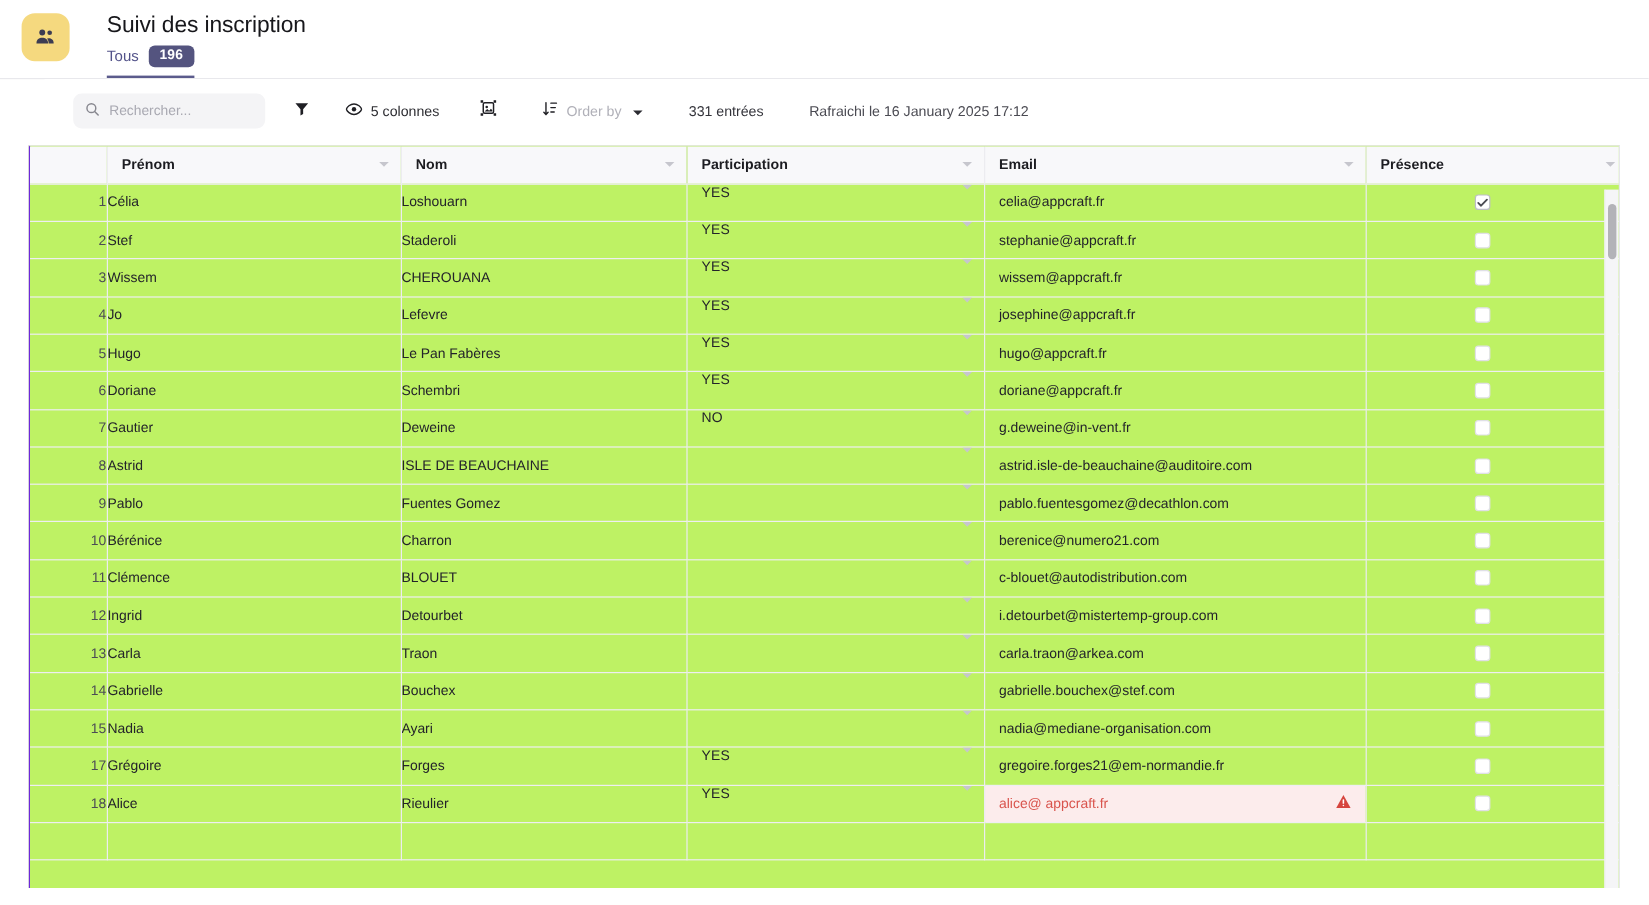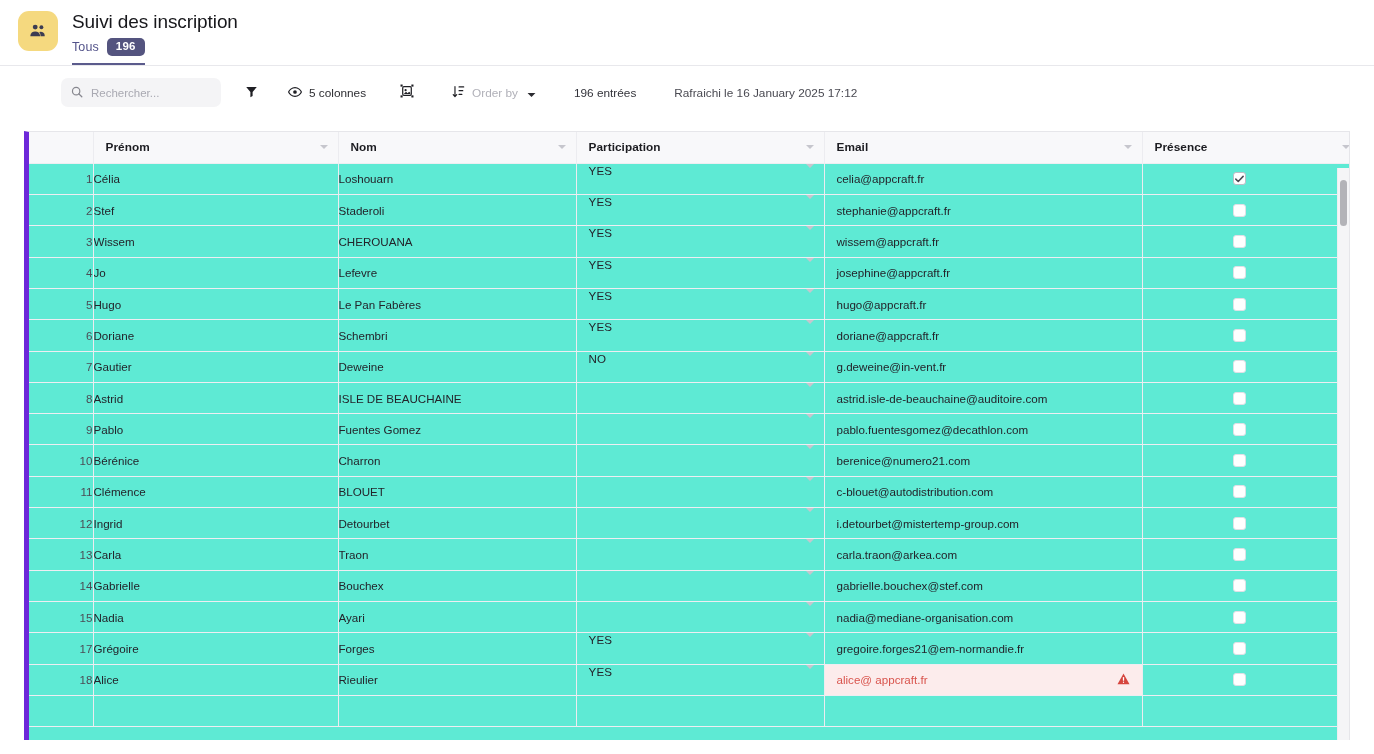--- a/index.html
+++ b/index.html
@@ -32,21 +32,21 @@
     box-sizing: border-box;
     padding: 0 0 0 18px;
     display: flex;
     align-items: flex-start;
     border-bottom: 1px solid #e8e8ec;
     background: #ffffff;
   }
   .header-inner {
     display: flex;
     align-items: flex-start;
-    gap: 14px;
+    gap: 31px;
     padding-top: 11px;
   }
   .avatar {
     width: 40px;
     height: 40px;
     border-radius: 11px;
     background: #f5d97f;
     display: flex;
     align-items: center;
     justify-content: center;
@@ -155,26 +155,26 @@
   .sep-20 { width: 20px; flex: none; }
   .sep-26 { width: 26px; flex: none; }
   .sep-30 { width: 30px; flex: none; }
   .sep-34 { width: 34px; flex: none; }
   .sep-38 { width: 38px; flex: none; }
 
   
   .table-wrap {
     flex: 1;
     position: relative;
-    margin: 12px 24px 0 24px;
+    margin: 2px 24px 0 24px;
     border-top: 1px solid #e6e6ea;
-    border-left: 5px solid #6d28d9;
+    border-left: 1px solid #6d28d9;
     border-right: 1px solid #e6e6ea;
     overflow: hidden;
-    background: #5eead4;
+    background: #bef264;
   }
   table.grid {
     border-collapse: collapse;
     width: 100%;
     table-layout: fixed;
   }
   table.grid th, table.grid td {
     border-right: 1px solid #ececf0;
     border-bottom: 1px solid #eeeef2;
     padding: 0;
@@ -403,21 +403,21 @@
       <span class="tb-label tb-label-muted">Order by</span>
       <span style="margin-left:2px;">
         <svg width="9" height="6" viewBox="0 0 10 6" aria-hidden="true">
           <path d="M0.6 0.8L5 5.2L9.4 0.8z" fill="#2b2b31"></path>
         </svg>
       </span>
     </div>
 
     <div class="sep-38"></div>
 
-    <span class="tb-static">196 entrées</span>
+    <span class="tb-static">331 entrées</span>
 
     <div class="sep-38"></div>
 
     <span class="tb-static tb-static-dim">Rafraichi le 16 January 2025 17:12</span>
   </div>
 
   <div class="table-wrap">
     <table class="grid">
       <colgroup>
         <col class="col-idx">

